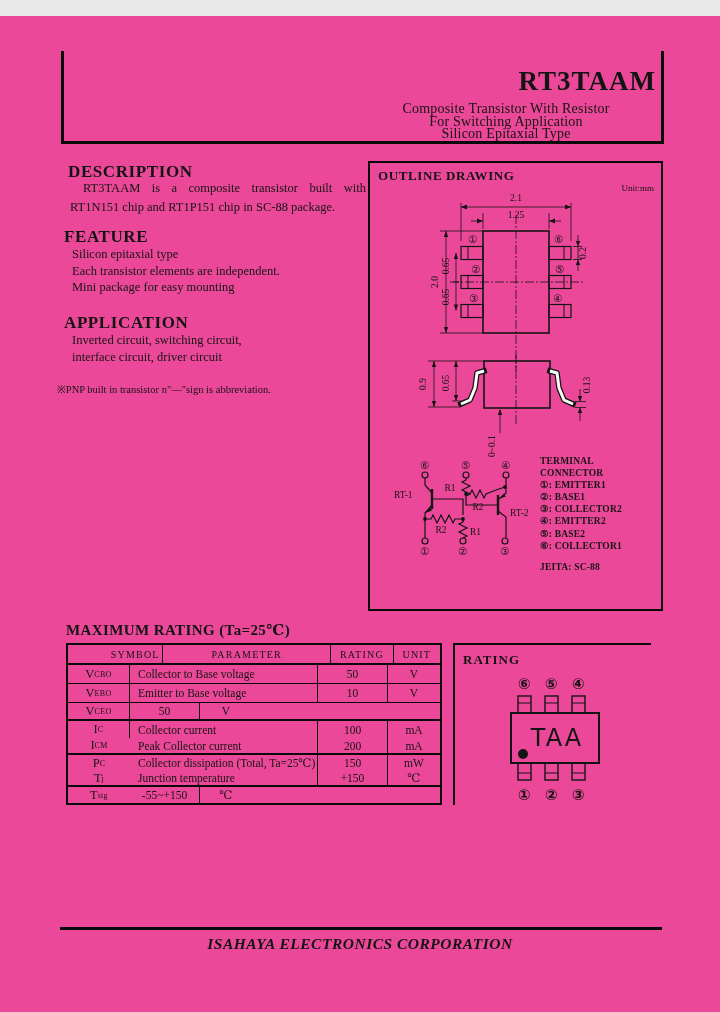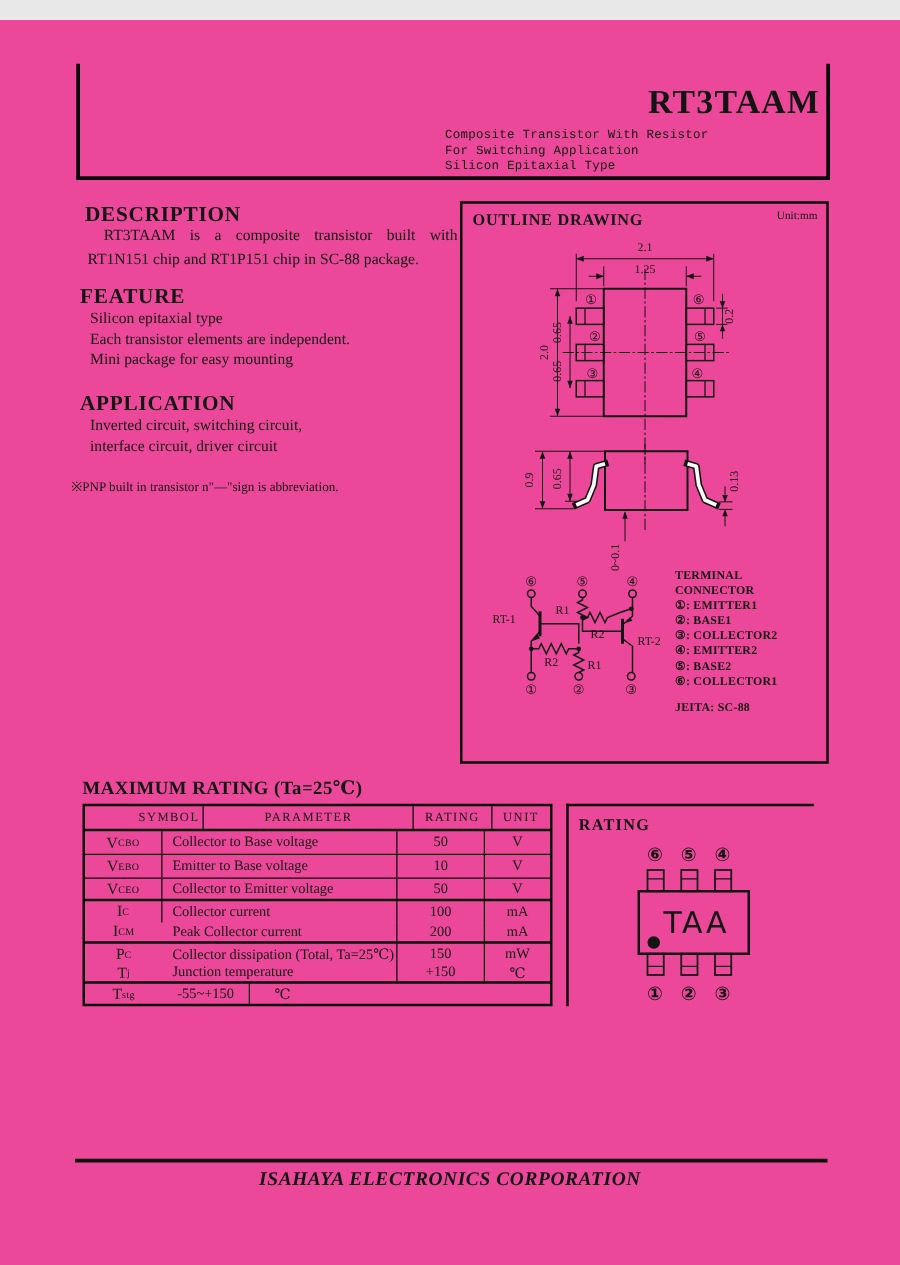--- a/index.html
+++ b/index.html
@@ -6,21 +6,21 @@
   body{background:#e8e8e8;}
   #page{
     position:relative;width:720px;height:1012px;background:#ec4899;
     font-family:"Liberation Serif","DejaVu Serif",serif;color:#141414;
     overflow:hidden;margin:16px auto;
   }
   .abs{position:absolute;}
   .rule{background:#0a0a0a;}
   
   .doc-title{font-size:27px;font-weight:bold;letter-spacing:1px;text-align:right;}
-  .doc-sub{font-size:10px;line-height:12.5px;text-align:left;letter-spacing:0.2px;font-family:Liberation Mono, monospace;}
+  .doc-sub{font-size:14px;line-height:12.5px;text-align:center;letter-spacing:0.2px;}
   
   .sec-head{font-size:17px;font-weight:bold;letter-spacing:0.6px;}
   .body-par{font-size:12.5px;line-height:19px;text-align:justify;text-indent:13px;}
   .plain-lines{font-size:12.5px;line-height:16.5px;}
   .note-line{font-size:10.5px;}
   
   #outline-box{border:2px solid #0a0a0a;}
   .ob-head{font-size:13px;font-weight:bold;letter-spacing:0.6px;}
   .ob-unit{font-size:9px;}
   .term-block{font-size:9.5px;line-height:12.1px;font-weight:bold;letter-spacing:0.2px;}
@@ -78,21 +78,21 @@
   <div class="abs sec-head" style="left:64px;top:297px;">APPLICATION</div>
   <div class="abs plain-lines" style="left:72px;top:316px;width:300px;">
     <div>Inverted circuit, switching circuit,</div>
     <div>interface circuit, driver circuit</div>
   </div>
 
   <div class="abs note-line" style="left:57px;top:366px;width:310px;">※PNP built in transistor  n"—"sign is abbreviation.</div>
 
   <div id="outline-box" class="abs" style="left:368px;top:145px;width:291px;height:446px;">
     <div class="abs ob-head" style="left:8px;top:5px;">OUTLINE DRAWING</div>
-    <div class="abs ob-unit" style="right:7px;top:4px;padding-left:36px;">Unit:mm</div>
+    <div class="abs ob-unit" style="right:7px;top:20px;padding-left:36px;">Unit:mm</div>
 
     <svg class="abs" style="left:0;top:0;" width="291" height="446" viewBox="0 0 291 446">
 
       <g stroke="#141414" fill="none">
 
         <line x1="146" y1="52" x2="146" y2="208" stroke-width="0.8" stroke-dasharray="9 2 2 2"></line>
         <line x1="80" y1="119" x2="214" y2="119" stroke-width="0.8" stroke-dasharray="9 2 2 2"></line>
 
         <rect x="113" y="68" width="66" height="102" stroke-width="1.6"></rect>
 
@@ -294,21 +294,20 @@
       <div class="mr-cell c-par v-div cell-txt">Emitter to Base voltage</div>
       <div class="mr-cell c-rat v-div cell-txt">10</div>
       <div class="mr-cell c-unit cell-txt">V</div>
     </div>
 
     <div class="mr-row bb2" style="height:18px;">
       <div class="mr-cell c-sym v-div">
           <span class="sym-main">V</span>
           <span class="sym-sub">CEO</span>
         </div>
-      <div class="mr-cell c-par v-div cell-txt">Collector to Emitter voltage</div>
       <div class="mr-cell c-rat v-div cell-txt">50</div>
       <div class="mr-cell c-unit cell-txt">V</div>
     </div>
 
     <div class="mr-row" style="height:17px;">
       <div class="mr-cell c-sym v-div">
           <span class="sym-main">I</span>
           <span class="sym-sub">C</span>
         </div>
       <div class="mr-cell c-par v-div cell-txt">Collector current</div>

